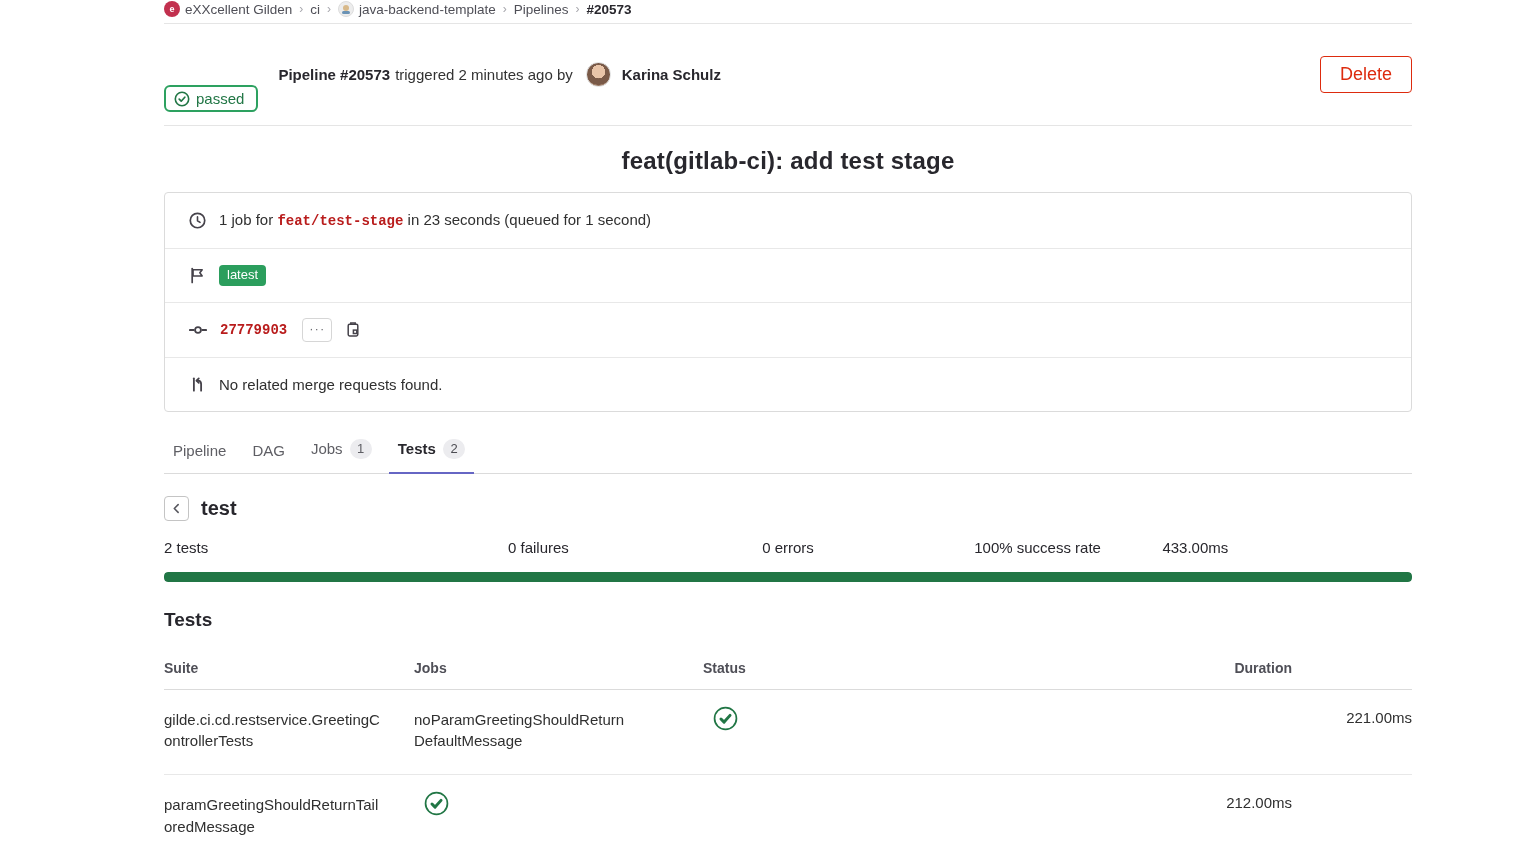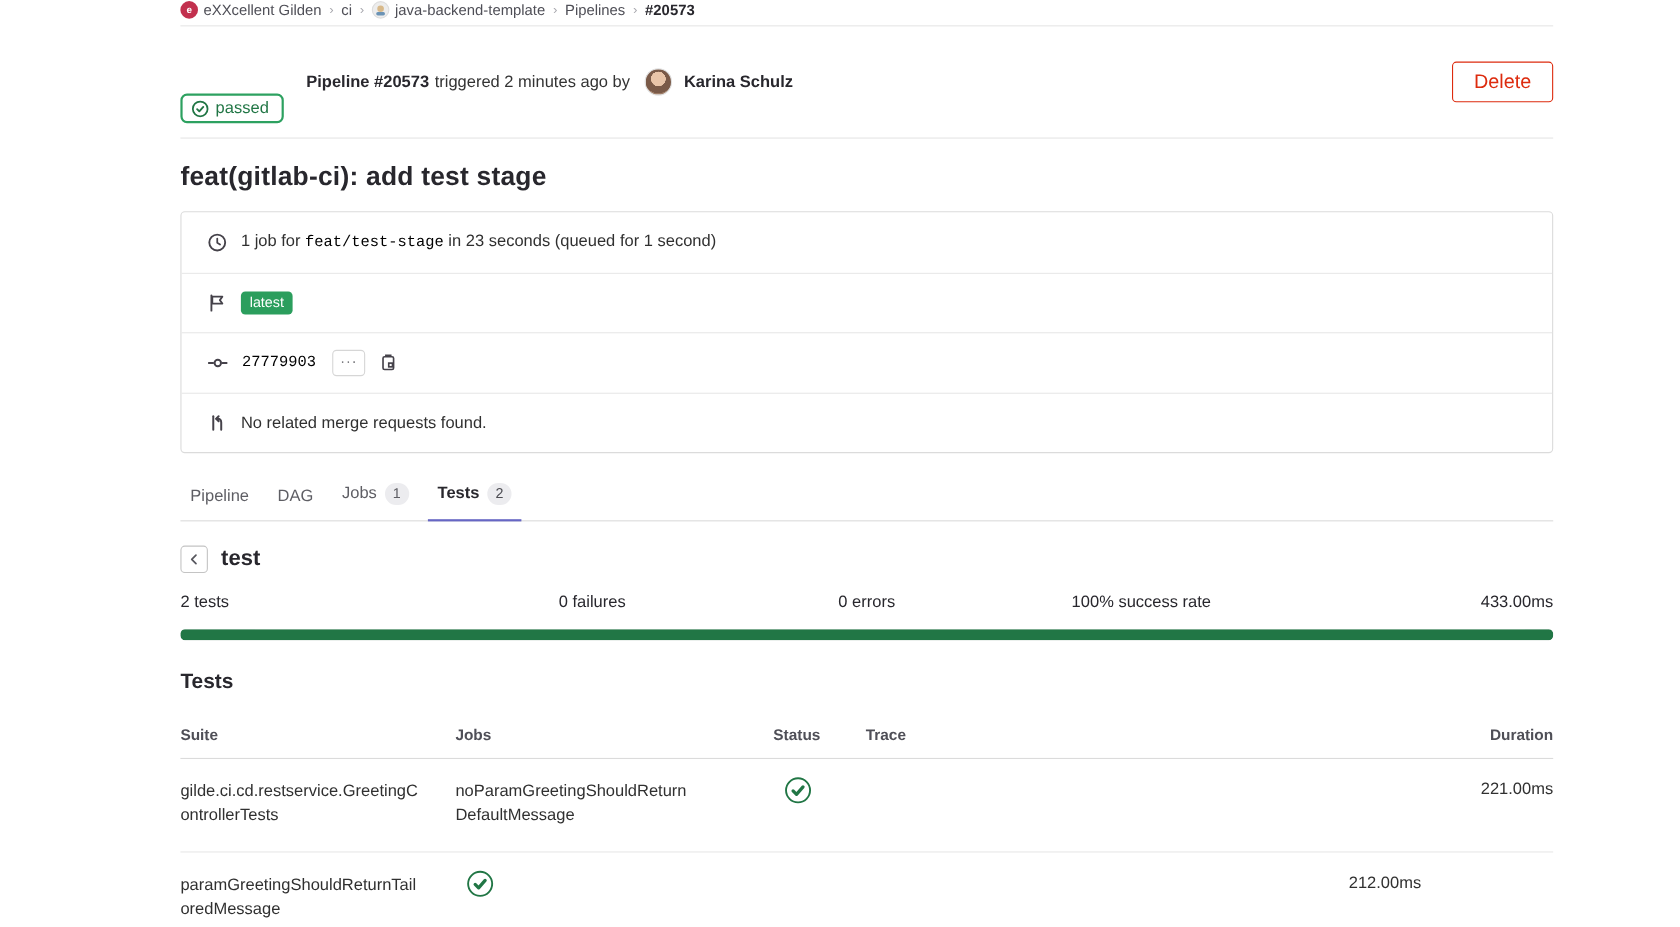--- a/index.html
+++ b/index.html
@@ -54,31 +54,31 @@
     background: radial-gradient(circle at 50% 38%, #e8c4a8 0 36%, #7a5a48 37% 70%, #9c7a64 71%);
     border: 1px solid #e0e0e0;
   }
   .btn-delete {
     margin-left: auto; background: #fff; border: 1px solid #dd2b0e; color: #dd2b0e;
     border-radius: 4px; padding: 7px 19px; font-size: 18px; cursor: pointer;
     font-family: inherit;
   }
 
   
-  h1.page-title { font-size: 24px; font-weight: 700; color: #28272d; margin: 21px 0 17px; letter-spacing: .2px; }
+  h1.page-title { font-size: 24px; font-weight: 700; color: #28272d; margin: 21px 0 17px; letter-spacing: .2px; text-align: center; }
 
   
   .info-card { border: 1px solid #dbdbdb; border-radius: 4px; }
   .info-row { display: flex; align-items: center; gap: 13px; height: 54.5px; padding: 0 24px; }
   .info-row + .info-row { border-top: 1px solid #e8e8e8; }
   .info-row .glyph { color: #45424a; flex: 0 0 auto; display: inline-flex; }
   .info-text { font-size: 15px; color: #303030; }
   .mono-link {
     font-family: "Liberation Mono", "DejaVu Sans Mono", monospace;
-    color: #000000; font-size: 14px; text-decoration: none; cursor: pointer;
+    color: #b91c1c; font-size: 14px; text-decoration: none; cursor: pointer; font-weight: bold;
   }
   .badge-latest {
     background: #2b9e5d; color: #fff; font-size: 13px; border-radius: 4px;
     padding: 2.5px 8px; line-height: 1.2;
   }
   .btn-ellipsis {
     border: 1px solid #d6d6d6; border-radius: 4px; background: #fff;
     color: #6e6e73; font-size: 13px; line-height: 1; padding: 3px 6px 6px; margin-left: 2px;
     cursor: pointer; letter-spacing: 1px; font-family: inherit;
   }
@@ -104,21 +104,21 @@
   .btn-back {
     width: 25px; height: 25px; border: 1px solid #c4c4c4; border-radius: 4px; background: #fff;
     display: inline-flex; align-items: center; justify-content: center; color: #57575e; cursor: pointer;
   }
   .suite-name { font-size: 20px; font-weight: 700; color: #28272d; }
 
   
   .summary-row { display: flex; margin-top: 18px; font-size: 15px; color: #28272d; }
   .summary-row span { flex: 1 1 0; }
   .summary-row span:nth-child(2), .summary-row span:nth-child(3), .summary-row span:nth-child(4) { text-align: center; }
-  .summary-row span:last-child { text-align: right; }
+  .summary-row span:last-child { text-align: left; }
   .success-bar { margin-top: 16px; height: 10px; border-radius: 4px; background: #e8e8e8; overflow: hidden; }
   .success-bar-fill { height: 100%; background: #217645; border-radius: 4px; }
 
   
   h2.tests-heading { font-size: 19px; font-weight: 700; color: #28272d; margin-top: 27px; }
   .tgrid { display: grid; grid-template-columns: 250px 289px 84px 505px 120px; }
   .thead { margin-top: 17px; border-bottom: 1px solid #dbdbdb; padding: 12px 0 13px; }
   .thead div { font-size: 14px; font-weight: 700; color: #4f4f57; }
   .thead div:last-child, .cell-duration { text-align: right; }
   .trow { padding: 19px 0 22px; align-items: start; cursor: pointer; }
@@ -267,21 +267,20 @@
   <div class="success-bar">
     <div class="success-bar-fill" style="width: 100%;"></div>
   </div>
 
   <h2 class="tests-heading">Tests</h2>
 
   <div class="tgrid thead">
     <div>Suite</div>
     <div>Jobs</div>
     <div>Status</div>
-    <div>Trace</div>
     <div>Duration</div>
   </div>
 
   <div class="tgrid trow bordered">
     <div class="cell-suite">gilde.ci.cd.restservice.GreetingControllerTests</div>
     <div class="cell-name">noParamGreetingShouldReturnDefaultMessage</div>
     <div>
       <svg class="status-check" width="25" height="25" viewBox="0 0 16 16" fill="none">
         <circle cx="8" cy="8" r="7" stroke="#217645" stroke-width="1.1"></circle>
         <path d="M5.1 8.3l2 2 3.8-4.3" stroke="#217645" stroke-width="1.9" fill="none" stroke-linecap="round" stroke-linejoin="round"></path>

